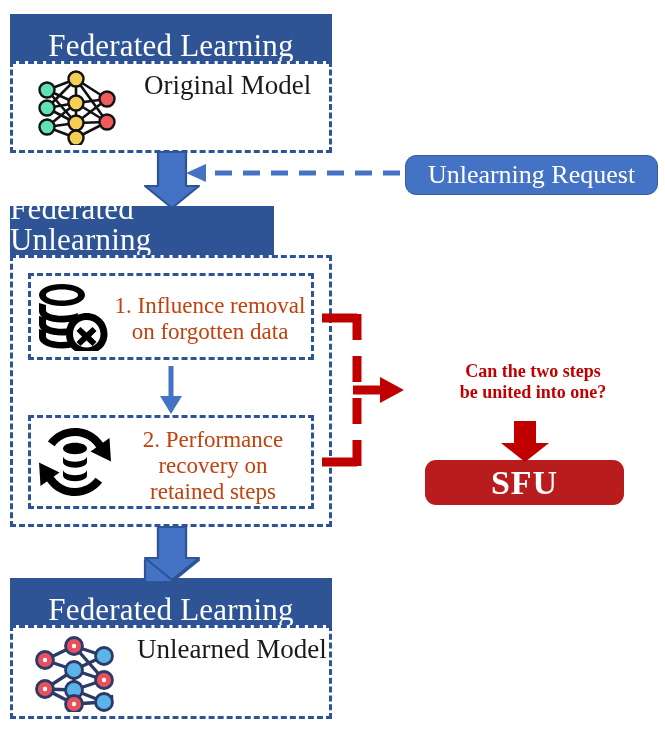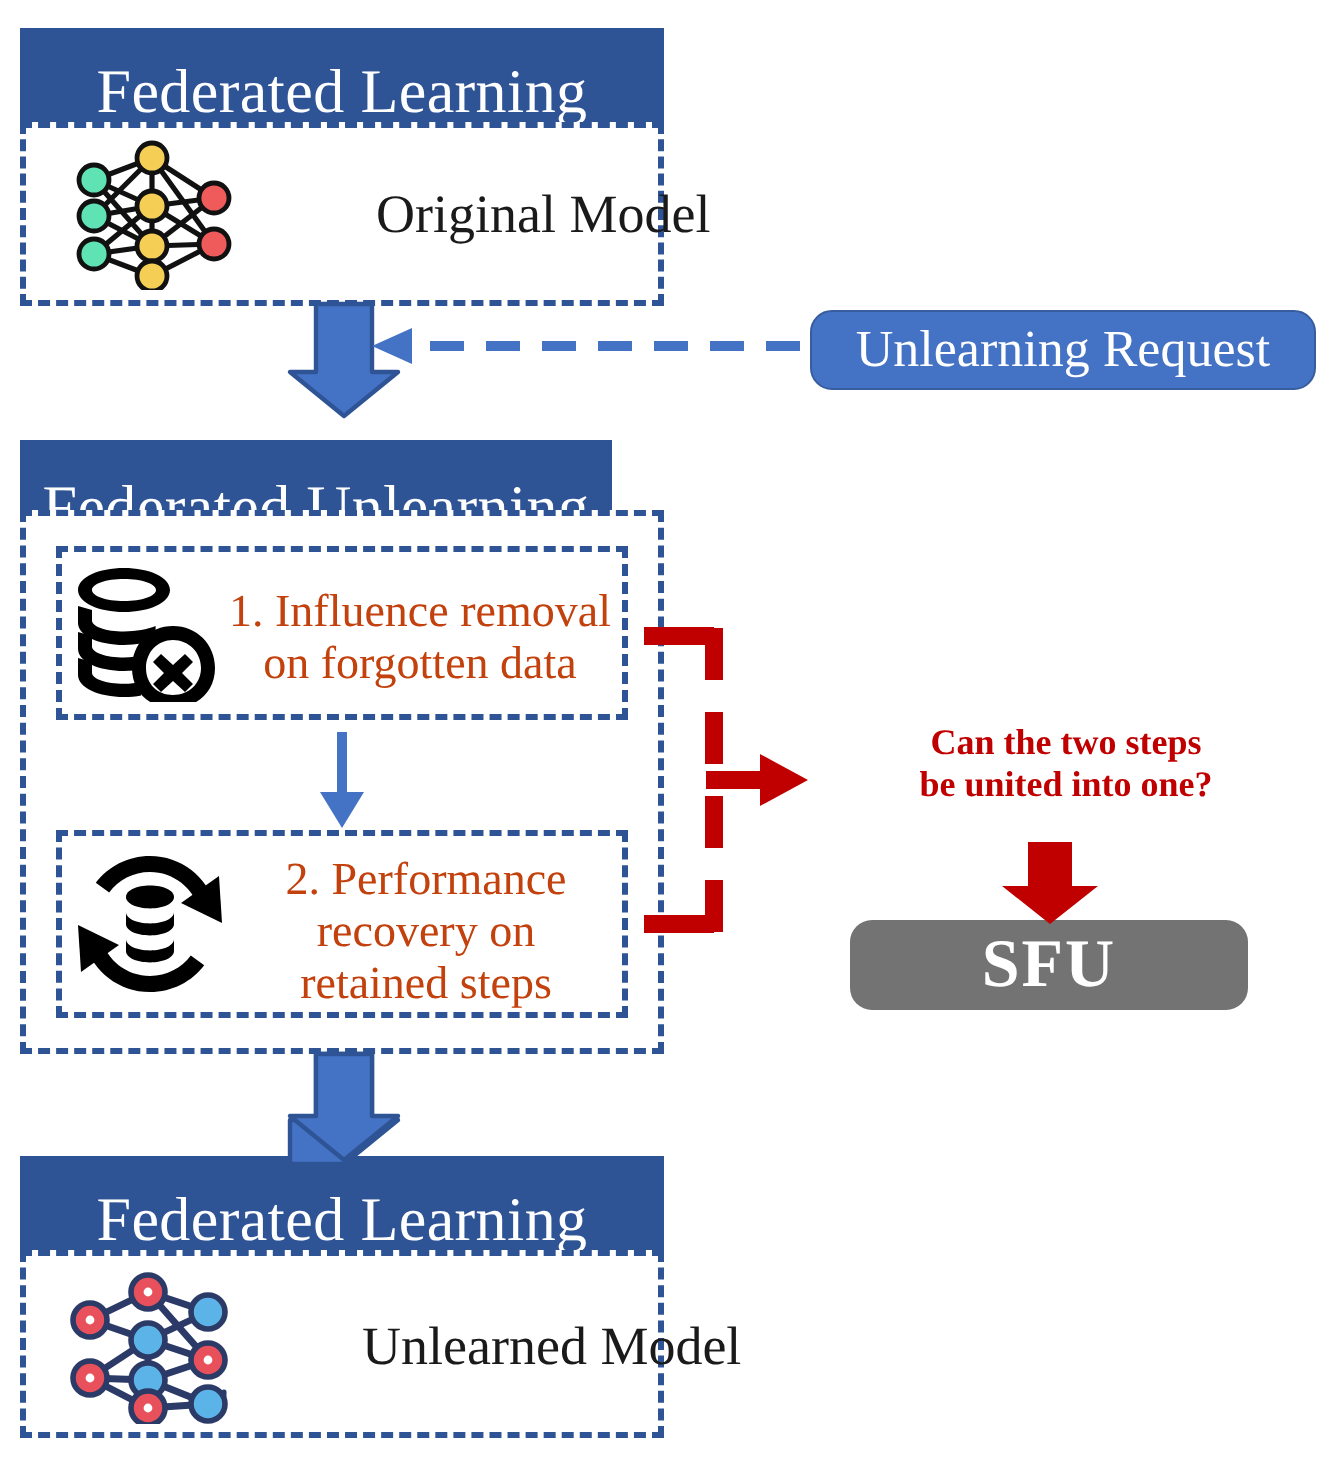--- a/index.html
+++ b/index.html
@@ -43,22 +43,21 @@
     position: absolute;
     border: 3px dashed #2e5496;
     background: #ffffff;
     box-sizing: border-box;
   }
 
   
   .model-row {
     position: absolute;
     display: flex;
-    align-items: center;
-    gap: 44px;
+    align-items: flex-start;
   }
   .model-label {
     font-size: 27px;
     color: #1a1a1a;
     font-family: "Liberation Serif", "DejaVu Serif", serif;
     white-space: nowrap;
   }
 
   .step-text {
     position: absolute;
@@ -79,21 +78,21 @@
     color: #ffffff;
     box-sizing: border-box;
   }
   .pill.blue {
     background: #4472c4;
     border: 1.5px solid #375d9e;
     font-size: 26px;
     font-family: "Liberation Serif", "DejaVu Serif", serif;
   }
   .pill.red {
-    background: #737373;
+    background: #b91c1c;
     font-size: 34px;
     font-weight: bold;
     font-family: "Liberation Serif", "DejaVu Serif", serif;
     letter-spacing: 1px;
   }
 
   
   .question {
     position: absolute;
     color: #c00000;
@@ -165,21 +164,21 @@
         </g>
       </svg>
     </span>
     <span class="model-label" style="margin-left:22px;">Original Model</span>
   </div>
 
   <div class="pill blue" style="left:405px; top:155px; width:253px; height:40px;">
     <span>Unlearning Request</span>
   </div>
 
-  <div class="stage-header" style="left:10px; top:220px; width:296px; height:49px;">
+  <div class="stage-header" style="left:10px; top:206px; width:264px; height:49px;">
     <span>Federated Unlearning</span>
   </div>
 
   <div class="dash-box" style="left:10px; top:255px; width:322px; height:272px;">
   </div>
 
   <div class="dash-inner" style="left:28px; top:273px; width:286px; height:87px;"></div>
   <div style="position:absolute; left:36px; top:283px;">
     <svg class="icon-svg" width="72" height="68" viewBox="0 0 72 68">
       <g fill="#000000">

